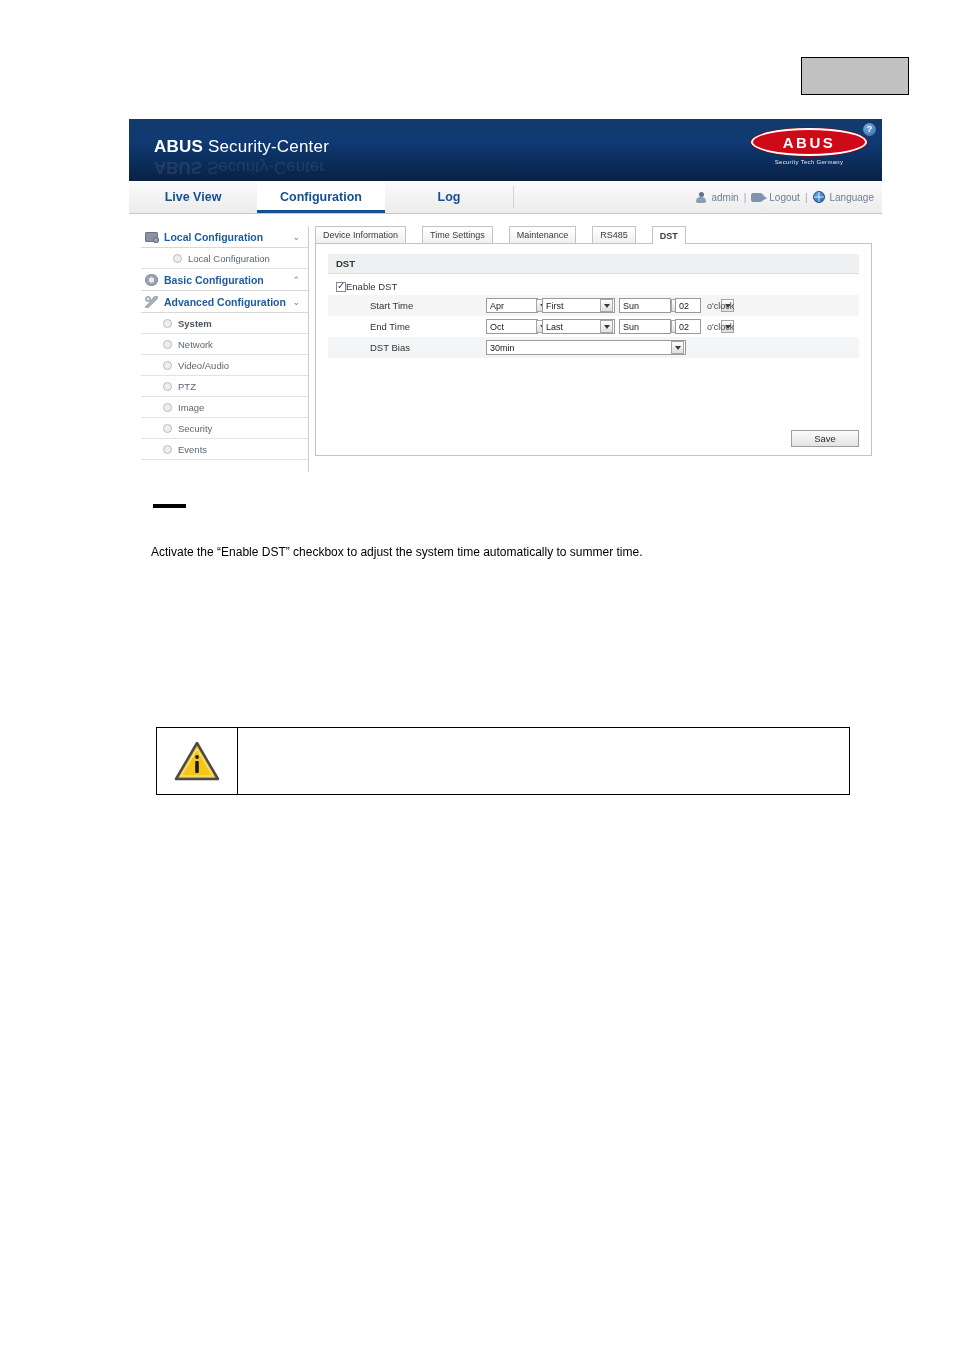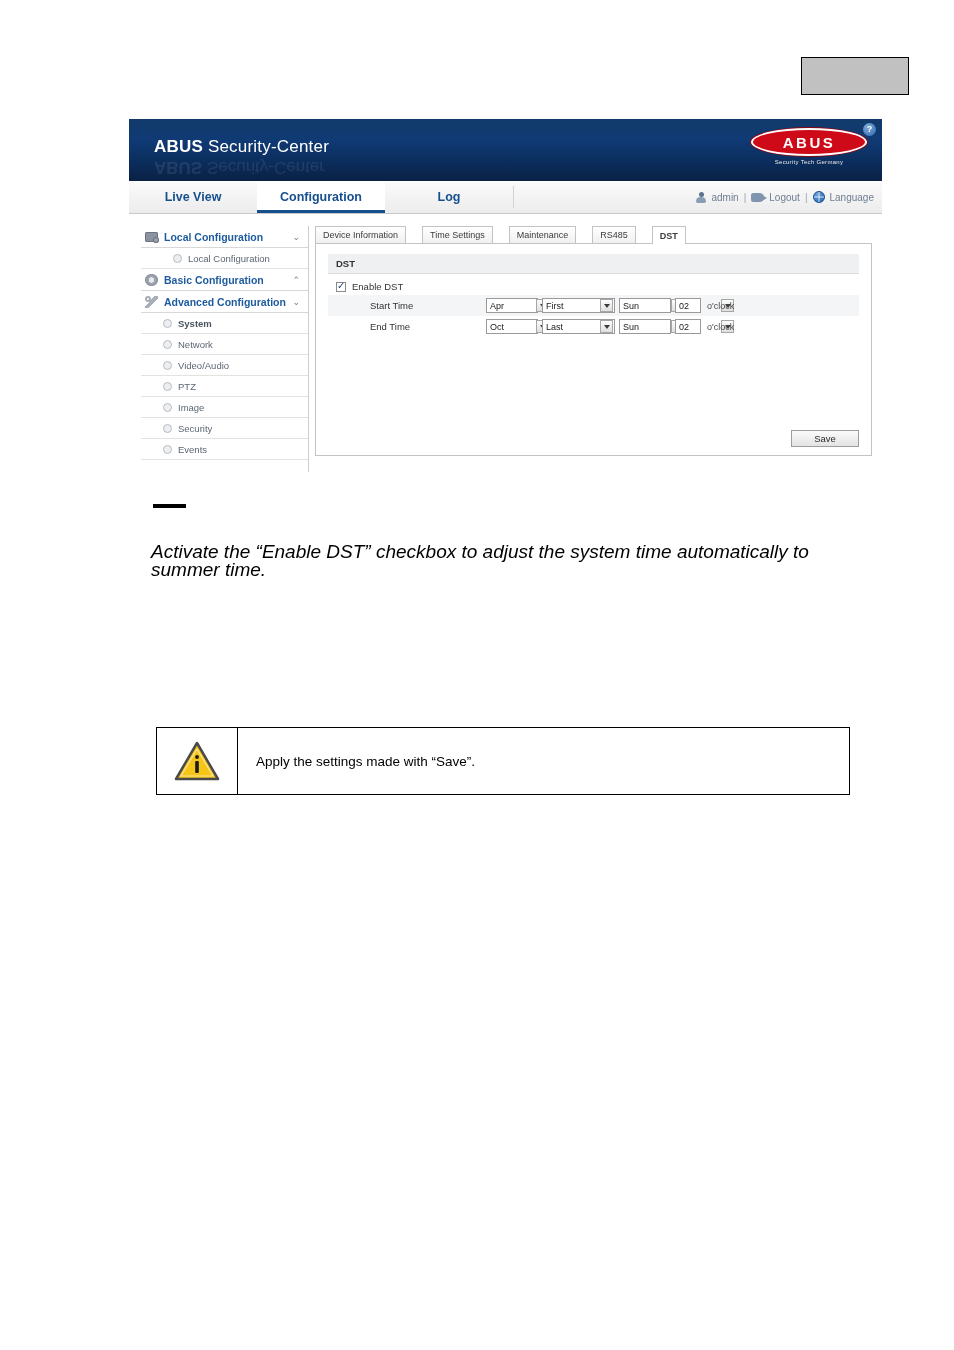--- a/index.html
+++ b/index.html
@@ -317,21 +317,21 @@
     border-bottom: 1px solid #dcdcdc;
     font-size: 9.5px;
     font-weight: bold;
     color: #333;
     padding: 4px 8px;
     margin-bottom: 4px;
   }
   .chk-row {
     display: flex;
     align-items: center;
-    gap: 6px;
+    gap: 0;
     padding: 3px 8px;
     font-size: 9.5px;
     color: #333;
   }
   .chkbox {
     width: 10px; height: 10px;
     border: 1px solid #8a8a8a;
     background: #fff;
     box-sizing: border-box;
     position: relative;
@@ -415,24 +415,23 @@
     top: 504px;
     width: 33px;
     height: 4px;
     background: #000;
   }
   .para {
     position: absolute;
     left: 151px;
     top: 543px;
     width: 700px;
-    font-size: 19px;
+    font-size: 12px;
     color: #000;
     line-height: 18px;
-    font-style: italic;
   }
 
   
   .note {
     position: absolute;
     left: 156px;
     top: 727px;
     width: 694px;
     height: 68px;
     border: 1.5px solid #000;
@@ -628,20 +627,29 @@
           </span>
           <span class="sel w-hour">
             <span>02</span>
             <span class="arrowbox">
                 <span class="caret"></span>
               </span>
           </span>
           <span class="oclock">o'clock</span>
         </div>
 
+        <div class="frow alt">
+          <span class="flabel">DST Bias</span>
+          <span class="sel w-bias">
+            <span>30min</span>
+            <span class="arrowbox">
+                <span class="caret"></span>
+              </span>
+          </span>
+        </div>
 
         <div class="save-wrap">
           <div class="save-btn">Save</div>
         </div>
       </div>
     </div>
   </div>
 </div>
 
 <div class="rule"></div>
@@ -652,14 +660,13 @@
   <div class="note-icon-cell">
     <div class="warn-tri">
       <svg width="46" height="42" viewBox="0 0 46 42">
         <polygon points="23,3 44,39 2,39" fill="#f5c518" stroke="#4a4a4a" stroke-width="2.5" stroke-linejoin="round"></polygon>
         <polygon points="23,9 39,36 7,36" fill="none" stroke="#ffffff" stroke-width="1.2" stroke-linejoin="round" opacity="0.55"></polygon>
         <circle cx="23" cy="17" r="1.9" fill="#1a1a1a"></circle>
         <rect x="21.2" y="21" width="3.6" height="12" rx="1" fill="#1a1a1a"></rect>
       </svg>
     </div>
   </div>
-  <div class="note-text">Apply the settings made with “Save”.</div>
 </div>
 
 </body></html>

